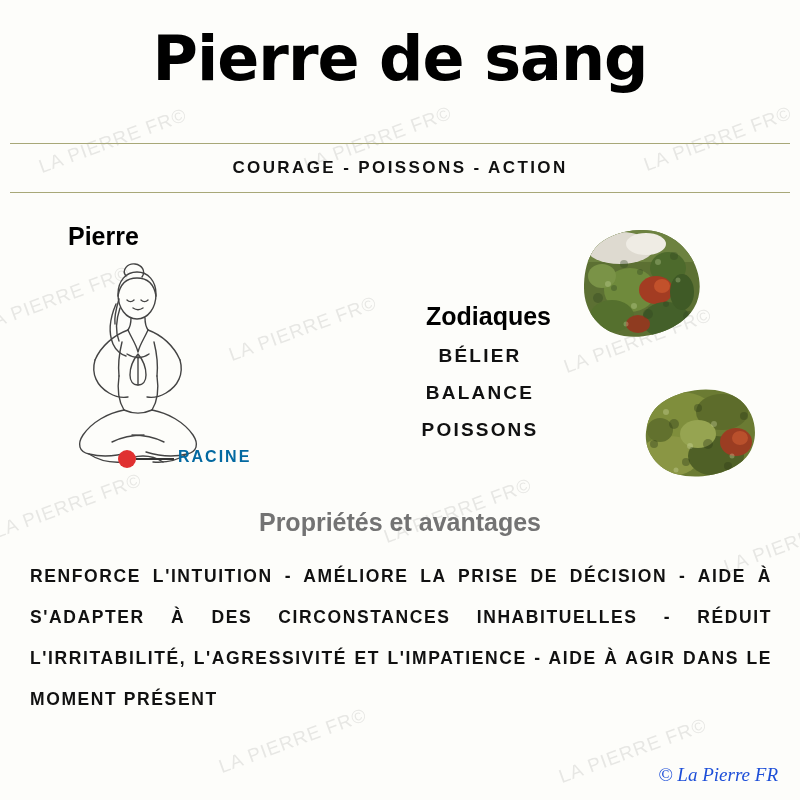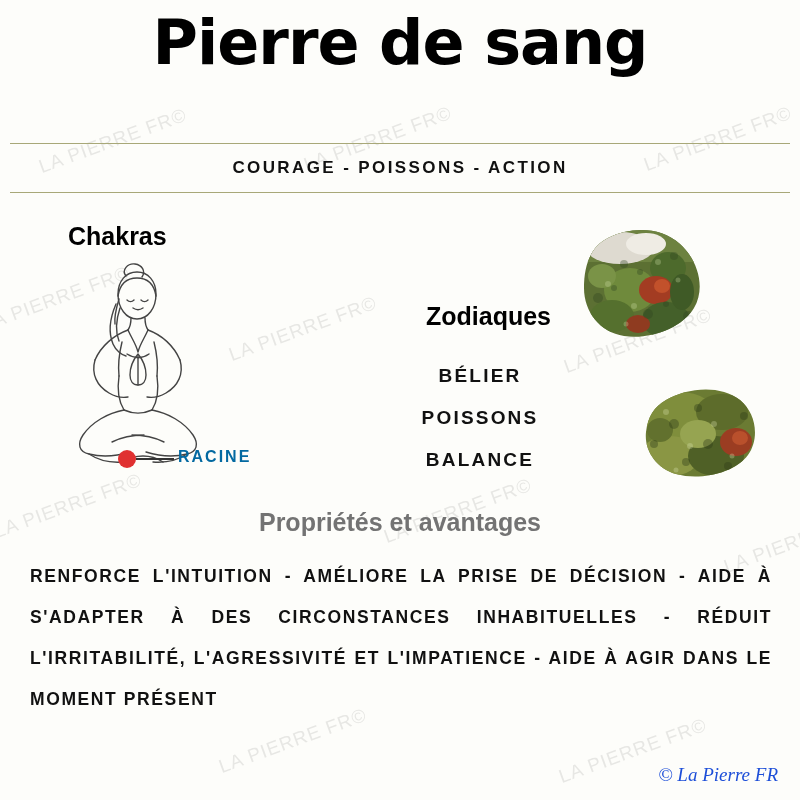--- a/index.html
+++ b/index.html
@@ -30,21 +30,21 @@
     font-size: 19px;
     letter-spacing: 1px;
     transform: rotate(-20deg);
     white-space: nowrap;
     font-weight: 400;
   }
 
   
   .title-wrap {
     position: absolute;
-    top: 12px;
+    top: 28px;
     left: 0;
     width: 800px;
     text-align: center;
     z-index: 3;
   }
   .title {
     font-family: "DejaVu Sans", sans-serif;
     font-weight: bold;
     font-size: 62px;
     letter-spacing: -1px;
@@ -103,21 +103,20 @@
     width: 200px;
     text-align: center;
     z-index: 3;
   }
   .zodiac-list div {
     font-size: 19px;
     font-weight: bold;
     letter-spacing: 2.2px;
     color: #111;
     margin-bottom: 15px;
-    margin-top: 20px;
   }
 
   .h-props {
     position: absolute;
     top: 508px;
     left: 0;
     width: 800px;
     text-align: center;
     font-size: 25px;
     font-weight: bold;
@@ -217,21 +216,21 @@
 </div>
 
 <div class="title-wrap">
   <div class="title">Pierre de sang</div>
 </div>
 
 <div class="rule rule-top"></div>
 <div class="subtitle">COURAGE - POISSONS - ACTION</div>
 <div class="rule rule-bottom"></div>
 
-<div class="h-chakras">Chakras</div>
+<div class="h-chakras">Pierre</div>
 
 <div class="figure">
   <svg viewBox="0 0 220 230" width="220" height="230" fill="none" stroke="#444" stroke-width="1.4" stroke-linecap="round" stroke-linejoin="round">
 
     <path d="M98 18c-5-6 2-13 9-12 7 1 11 7 7 13"></path>
 
     <path d="M90 36c0-13 8-22 19-22s19 9 19 22c0 14-8 25-19 25s-19-11-19-25z"></path>
 
     <path d="M90 38c2-12 9-18 19-18s17 6 19 18"></path>
     <path d="M91 41c-3 10-5 18-4 25"></path>
@@ -273,22 +272,22 @@
     <path d="M136 184c-10-5-22-7-32-7"></path>
   </svg>
 </div>
 <div class="chakra-dot"></div>
 <div class="chakra-line"></div>
 <div class="chakra-label">RACINE</div>
 
 <div class="h-zodiac">Zodiaques</div>
 <div class="zodiac-list">
   <div>BÉLIER</div>
+  <div>BALANCE</div>
   <div>POISSONS</div>
-  <div>BALANCE</div>
 </div>
 
 <div class="stone stone-1">
   <svg width="125" height="115" viewBox="0 0 125 115">
     <defs>
       <clipPath id="cp1">
         <path d="M30 10c22-11 52-12 72 6 18 16 26 44 14 64-12 20-44 32-70 28C22 104 6 84 6 60 6 38 12 19 30 10z"></path>
       </clipPath>
     </defs>
     <g clip-path="url(#cp1)">

